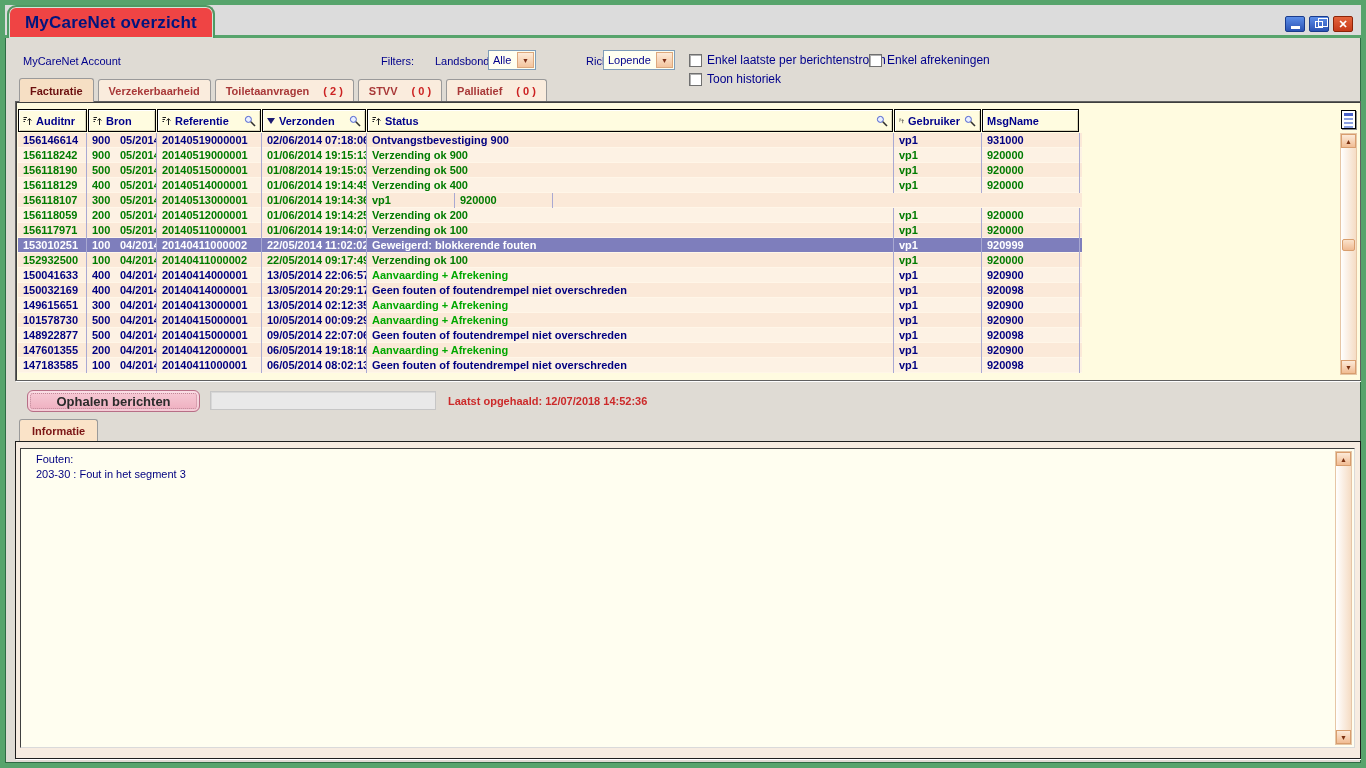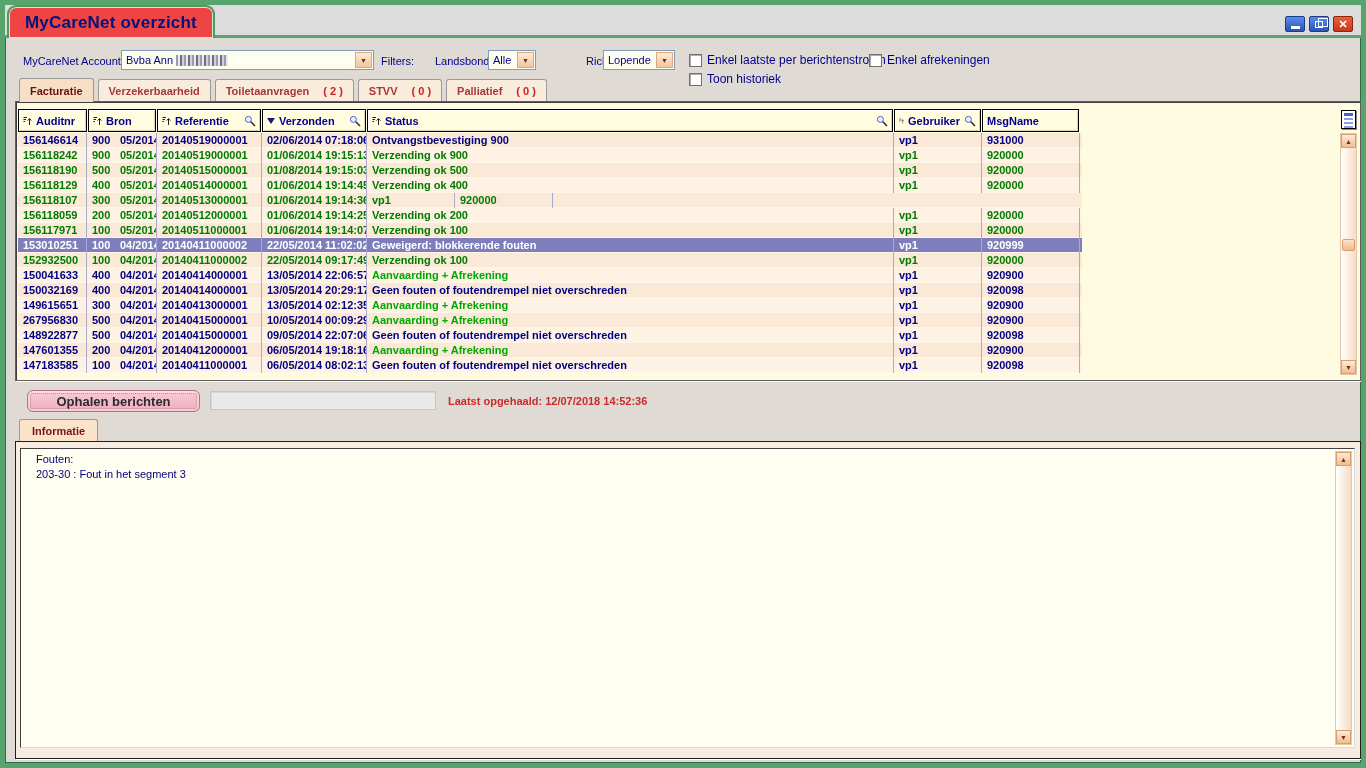--- a/index.html
+++ b/index.html
@@ -127,25 +127,20 @@
       <div class="wbtn res">
           <span class="glyph-res"></span>
         </div>
       <div class="wbtn close">
           <span class="glyph-x">✕</span>
         </div>
     </div>
   </div>
 
   <span class="lbl" style="left:18px;top:50px;">MyCareNet Account</span>
-  <div class="combo" style="left:116px;top:45px;width:253px;">
-    <span>Bvba Ann</span>
-      <span class="redact"></span>
-    <span class="cbtn">▼</span>
-  </div>
   <span class="lbl" style="left:376px;top:50px;">Filters:</span>
   <span class="lbl" style="left:430px;top:50px;">Landsbond:</span>
   <div class="combo" style="left:483px;top:45px;width:48px;">
     <span>Alle</span>
     <span class="cbtn">▼</span>
   </div>
   <span class="lbl" style="left:545px;top:50px;margin-left:36px;">Richting:</span>
   <div class="combo" style="left:598px;top:45px;width:72px;">
     <span>Lopende</span>
     <span class="cbtn">▼</span>
@@ -353,21 +348,21 @@
         <div class="trow c-navy">
           <span class="cell cell1">149615651</span>
           <span class="cell cell2"><i>300</i>04/2014</span>
           <span class="cell cell3">20140413000001</span>
           <span class="cell cell4">13/05/2014 02:12:35</span>
           <span class="cell cell5 st-green">Aanvaarding + Afrekening</span>
           <span class="cell cell6">vp1</span>
           <span class="cell cell7">920900</span>
         </div>
         <div class="trow c-navy">
-          <span class="cell cell1">267956830</span>
+          <span class="cell cell1">101578730</span>
           <span class="cell cell2"><i>500</i>04/2014</span>
           <span class="cell cell3">20140415000001</span>
           <span class="cell cell4">10/05/2014 00:09:29</span>
           <span class="cell cell5 st-green">Aanvaarding + Afrekening</span>
           <span class="cell cell6">vp1</span>
           <span class="cell cell7">920900</span>
         </div>
         <div class="trow c-navy">
           <span class="cell cell1">148922877</span>
           <span class="cell cell2"><i>500</i>04/2014</span>

